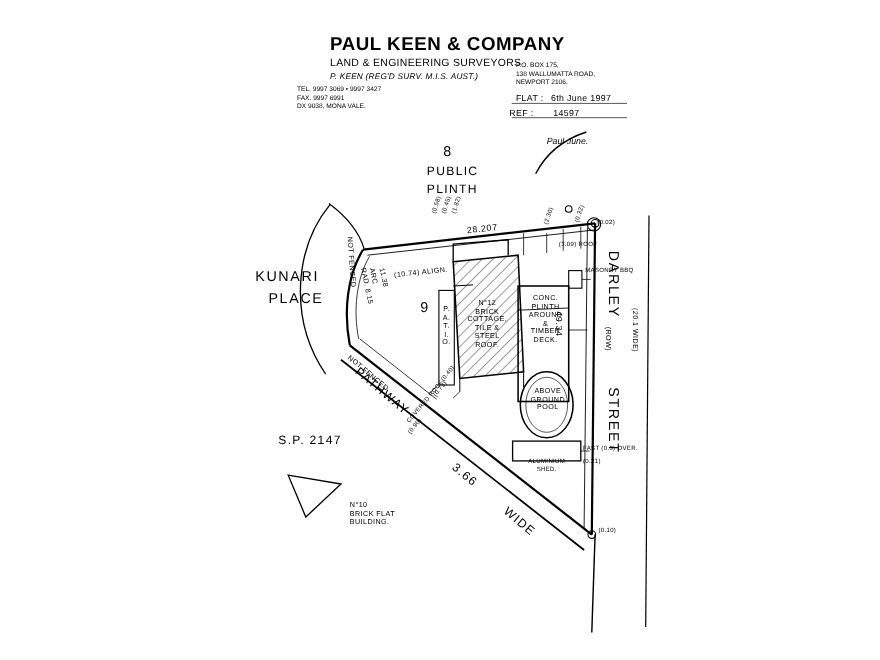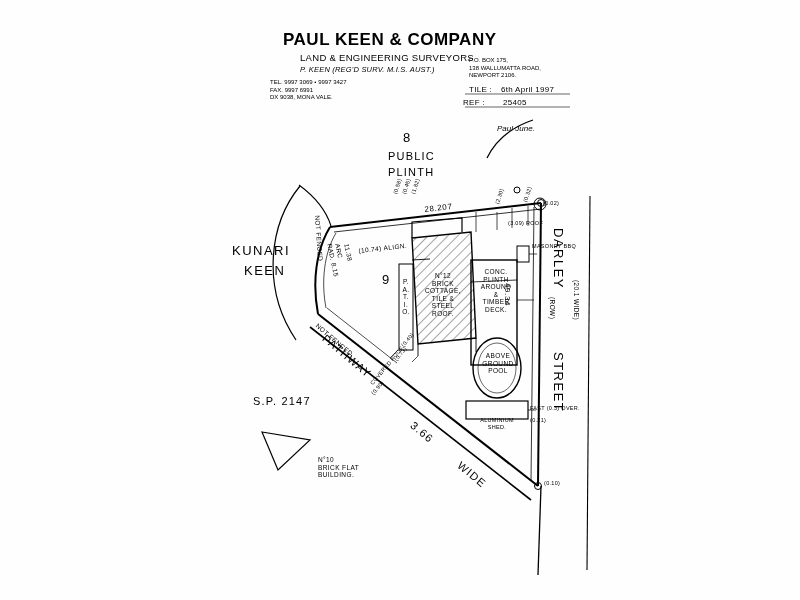--- a/index.html
+++ b/index.html
@@ -90,42 +90,42 @@
   }
   .center { text-align: center; }
 
   svg { display: block; }
 </style>
 </head>
 <body>
 
 <div id="sheet">
 
-  <div class="abs company-name" style="left:283px; top:30px;">PAUL KEEN &amp; COMPANY</div>
+  <div class="abs company-name" style="left:300px; top:30px;">PAUL KEEN &amp; COMPANY</div>
 
   <div class="abs company-sub" style="left:300px; top:52px;text-align:right;">LAND &amp; ENGINEERING SURVEYORS</div>
 
   <div class="abs company-sub2" style="left:300px; top:65px;font-style:italic;">P. KEEN (REG'D SURV. M.I.S. AUST.)</div>
 
   <div class="abs tiny" style="left:270px; top:79px;">
     <div>TEL. 9997 3069 • 9997 3427</div>
     <div>FAX. 9997 6991</div>
     <div>DX 9038, MONA VALE.</div>
   </div>
 
   <div class="abs tiny-right" style="left:469px; top:57px;">
     <div>P.O. BOX 175,</div>
     <div>138 WALLUMATTA ROAD,</div>
     <div>NEWPORT 2106.</div>
   </div>
 
-  <div class="abs datefield" style="left:469px; top:85px;">TILE :</div>
-  <div class="abs datefield" style="left:501px; top:85px;">6th April 1997</div>
+  <div class="abs datefield" style="left:469px; top:85px;">FLAT :</div>
+  <div class="abs datefield" style="left:501px; top:85px;">6th June 1997</div>
   <div class="abs datefield" style="left:463px; top:98px;">REF :</div>
-  <div class="abs datefield" style="left:503px; top:98px;">25405</div>
+  <div class="abs datefield" style="left:503px; top:98px;">14597</div>
 
   <svg class="abs" style="left:465px; top:80px;" width="110" height="30">
     <line x1="0" y1="14" x2="105" y2="14" stroke="#000" stroke-width="0.6"></line>
     <line x1="0" y1="27" x2="105" y2="27" stroke="#000" stroke-width="0.6"></line>
   </svg>
 
   <div class="abs sig" style="left:497px; top:124px;">Paul June.</div>
   <svg class="abs" style="left:485px; top:118px;" width="60" height="45">
     <path d="M2 40 C 12 20, 30 8, 48 2" stroke="#000" stroke-width="1.3" fill="none"></path>
   </svg>
@@ -220,21 +220,21 @@
     <g>
       <polygon points="262,432 310,440 278,470" fill="none" stroke="#000" stroke-width="1.2"></polygon>
     </g>
   </svg>
 
   <div class="abs lbl-big" style="left:403px; top:130px;">8</div>
   <div class="abs lbl" style="left:388px; top:150px;">PUBLIC</div>
   <div class="abs lbl" style="left:388px; top:166px;">PLINTH</div>
 
   <div class="abs lbl-big" style="left:232px; top:243px;">KUNARI</div>
-  <div class="abs lbl-big" style="left:244px; top:263px;">KEEN</div>
+  <div class="abs lbl-big" style="left:244px; top:263px;">PLACE</div>
 
   <div class="abs lbl-big" style="left:382px; top:272px;">9</div>
 
   <div class="abs lbl-big" style="left:566px; top:228px; transform: rotate(90deg); transform-origin: left top;">DARLEY</div>
   <div class="abs lbl-big" style="left:566px; top:352px; transform: rotate(90deg); transform-origin: left top;">STREET</div>
   <div class="abs lbl-xs" style="left:580px; top:280px; transform: rotate(90deg); transform-origin: left top;">(20.1 WIDE)</div>
   <div class="abs lbl-xs" style="left:556px; top:297px; transform: rotate(90deg); transform-origin: left top;">(ROW)</div>
 
   <div class="abs lbl" style="left:328px; top:332px; transform: rotate(40deg); transform-origin: left top;">PATHWAY</div>
   <div class="abs lbl" style="left:416px; top:419px; transform: rotate(40deg); transform-origin: left top;">3.66</div>

